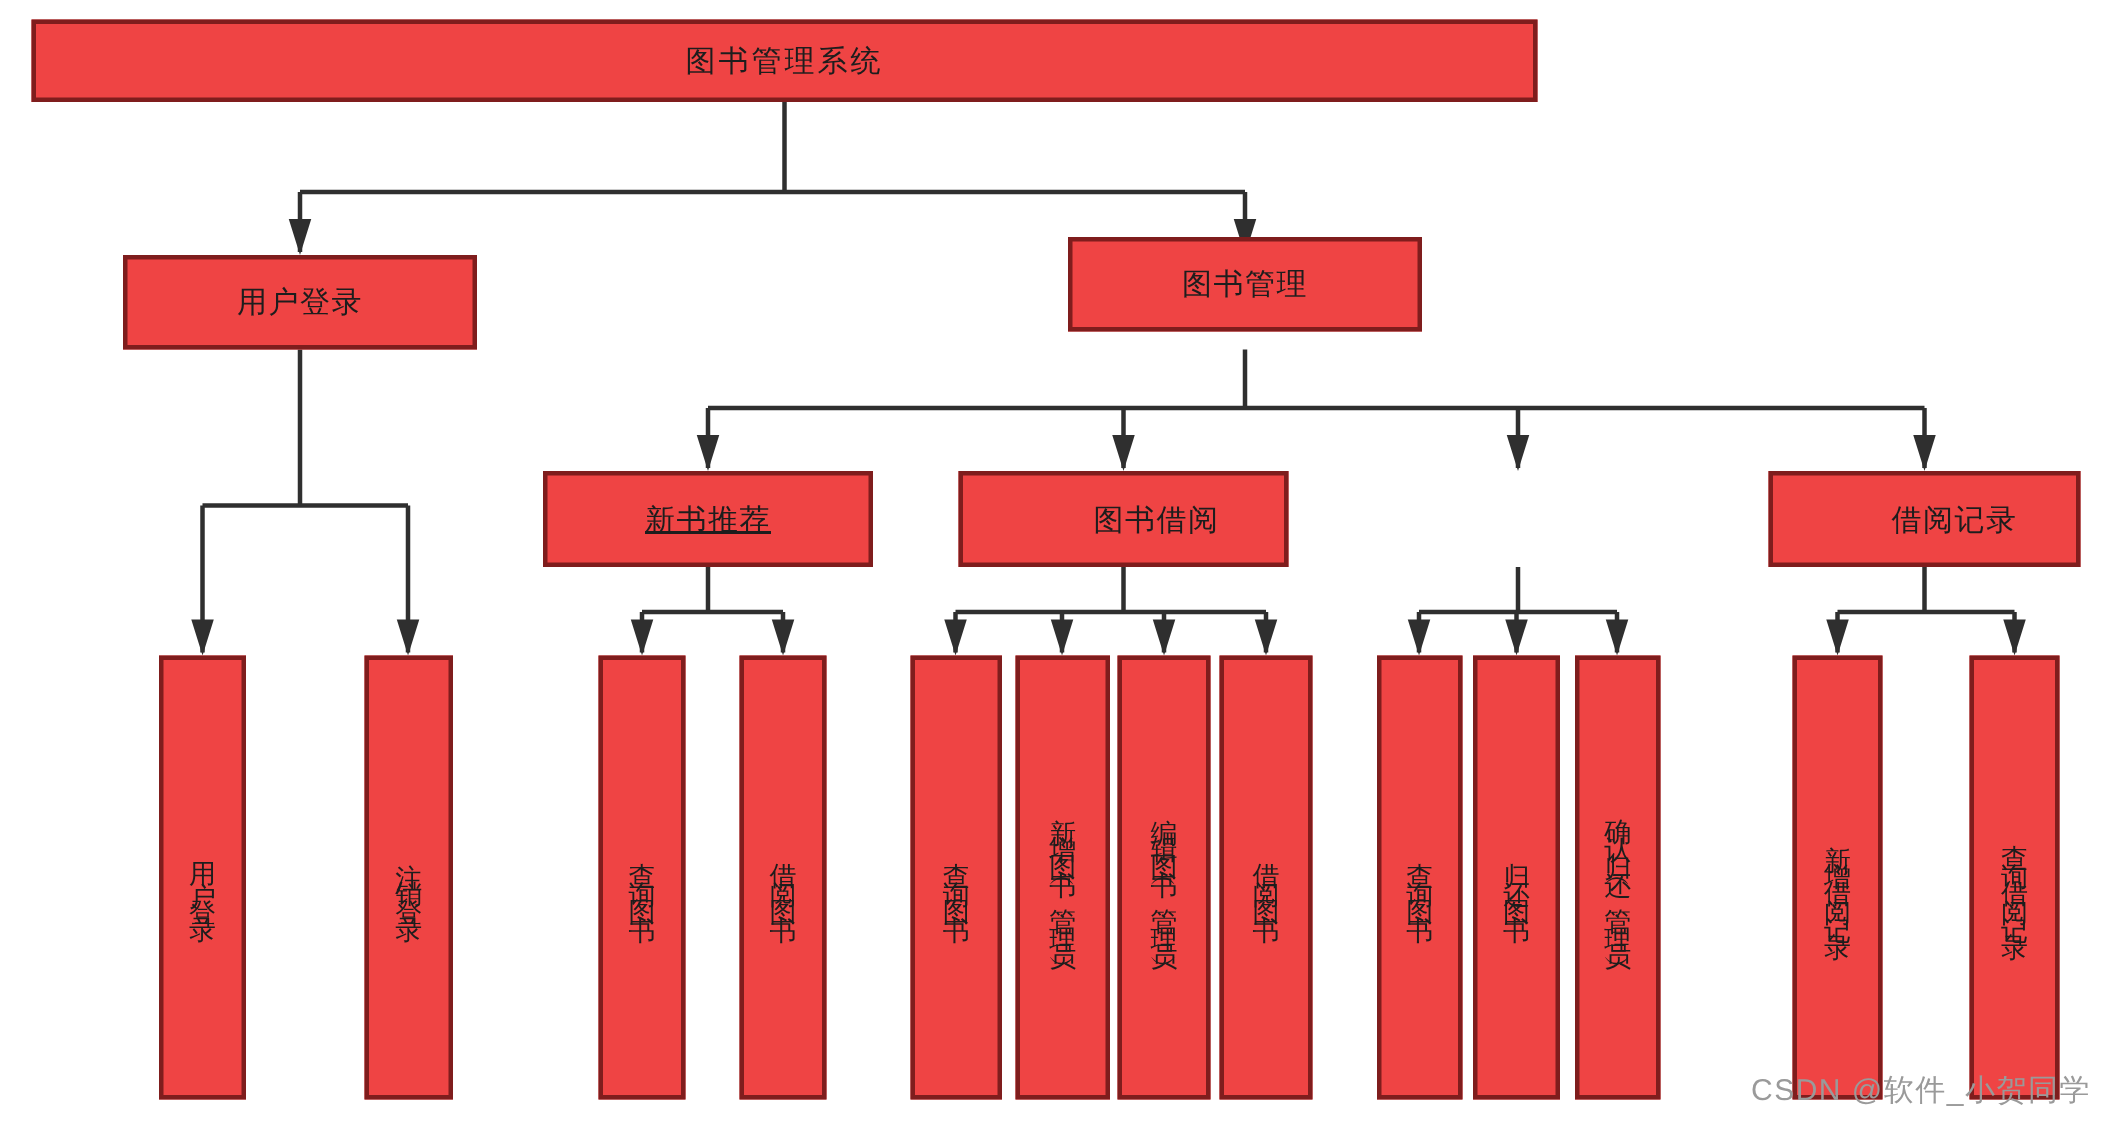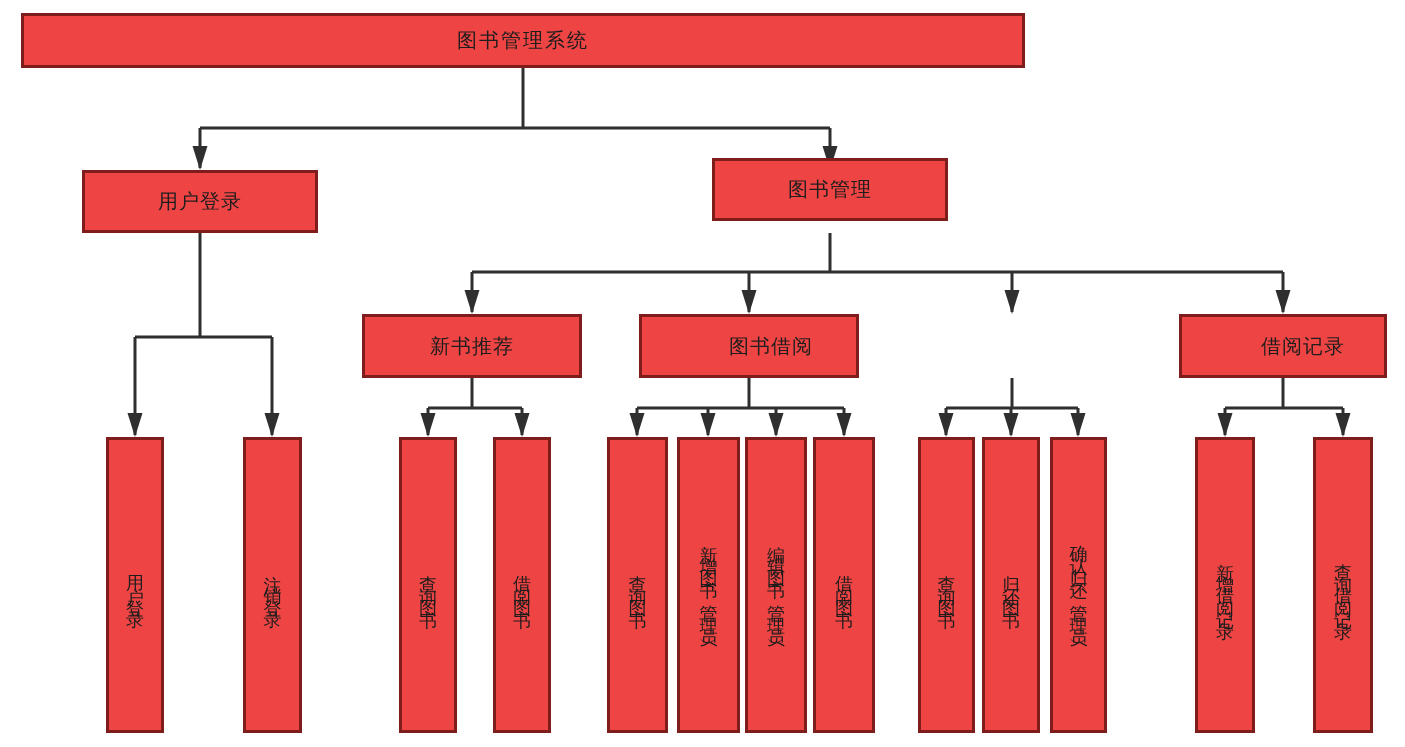--- a/index.html
+++ b/index.html
@@ -51,21 +51,21 @@
     bottom: 7px;
     font-size: 20px;
     color: #9a9a9a;
     letter-spacing: 1px;
     white-space: nowrap;
   }
   
   .n-root { left: 21px;  top: 13px;  width: 1004px; height: 55px; }
   .n-l2a  { left: 82px;  top: 170px; width: 236px;  height: 63px; }
   .n-l2b  { left: 712px; top: 158px; width: 236px;  height: 63px; }
-  .n-l3a  { left: 362px; top: 314px; width: 220px;  height: 64px; }
+  .n-l3a  { left: 362px; top: 314px; width: 220px;  height: 64px; text-decoration: underline; }
   .n-l3b  { left: 639px; top: 314px; width: 220px;  height: 64px; padding-left: 44px; }
   .n-l3c  { left: 902px; top: 314px; width: 221px;  height: 64px; }
   .n-l3d  { left: 1179px;top: 314px; width: 208px;  height: 64px; padding-left: 40px; }
   .n-f01 { left: 106px;  width: 58px; }
   .n-f02 { left: 243px;  width: 59px; }
   .n-f03 { left: 399px;  width: 58px; }
   .n-f04 { left: 493px;  width: 58px; }
   .n-f05 { left: 607px;  width: 61px; }
   .n-f06 { left: 677px;  width: 63px; }
   .n-f07 { left: 745px;  width: 62px; }
@@ -201,14 +201,15 @@
   <div class="box vbox n-f11">
     <span>确认归还（管理员）</span>
   </div>
   <div class="box vbox n-f12">
     <span>新增借阅记录</span>
   </div>
   <div class="box vbox n-f13">
     <span>查询借阅记录</span>
   </div>
 
+  <div class="watermark">CSDN @软件_小贺同学</div>
 
 </div>
 
 </body></html>

